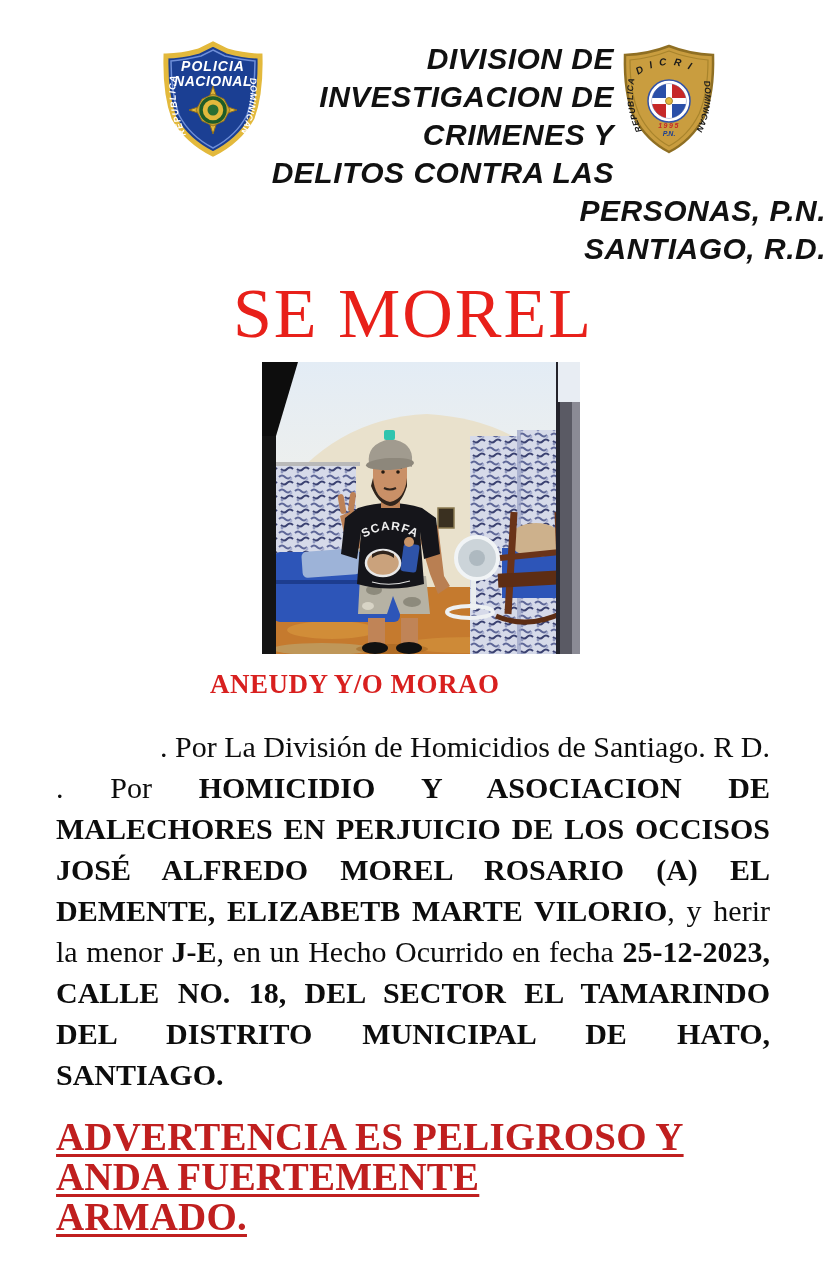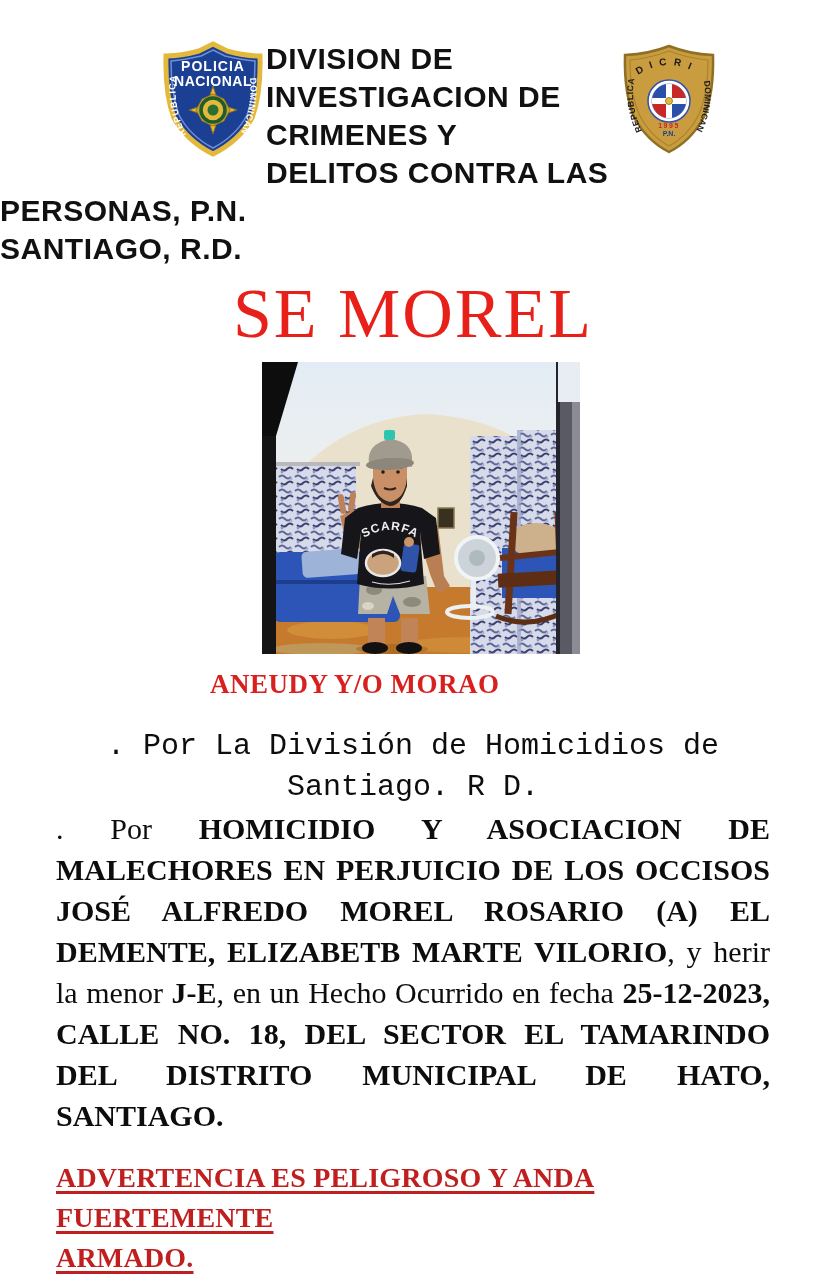--- a/index.html
+++ b/index.html
@@ -5,21 +5,21 @@
   html,body{margin:0;padding:0;}
   body{
     width:826px;height:1280px;overflow:hidden;background:#ffffff;
     font-family:"Liberation Serif", serif;color:var(--ink,#0d0d0d);
     position:relative;
   }
   
   .header{padding-top:40px;}
   .title-wrap{
     font-family:"Liberation Sans", sans-serif;font-weight:bold;
-    font-size:30px;line-height:38px;text-align:left;color:#111;
+    font-size:30px;line-height:38px;text-align:right;color:#111;font-style:italic;
   }
   .badge{height:118px;}
   .badge-left{float:left;width:106px;margin-left:160px;}
   .badge-right{float:right;width:110px;margin-right:102px;}
   .badge svg{display:block;width:100%;height:100%;}
   .title-text{white-space:pre-line;letter-spacing:.5px;margin-top:44px;}
   
   .se-busca{
     clear:both;text-align:center;margin-top:10px;
     font-size:70px;line-height:72px;color:var(--title-red,#e8201a);
@@ -29,24 +29,24 @@
   .photo{width:318px;height:292px;margin:12px 0 0 262px;display:block;}
   .photo svg{display:block;width:318px;height:292px;}
   
   .subject-name{
     margin:14px 0 0 210px;font-weight:bold;font-size:27px;line-height:32px;
     color:var(--name-red,#d8201f);letter-spacing:.5px;
   }
   
   .content{margin:26px 56px 0 56px;font-size:30px;line-height:41px;}
   .content .b{font-weight:bold;}
-  .plain-line{text-align:center;font-family:Liberation Mono, monospace;}
+  .plain-line{text-align:right;}
   .case-paragraph{text-align:justify;}
   .warning{
-    margin-top:22px;font-weight:bold;font-size:28px;line-height:40px;
+    margin-top:22px;font-weight:bold;font-size:39px;line-height:40px;
     color:var(--warning-red,#c01f1f);
     text-decoration:underline;text-decoration-thickness:2.5px;text-underline-offset:4px;
     white-space:pre-line;letter-spacing:.2px;font-family:Liberation Serif, serif;
   }
 </style>
 </head>
 <body>
 
 <div class="header">
   <div class="title-wrap">

